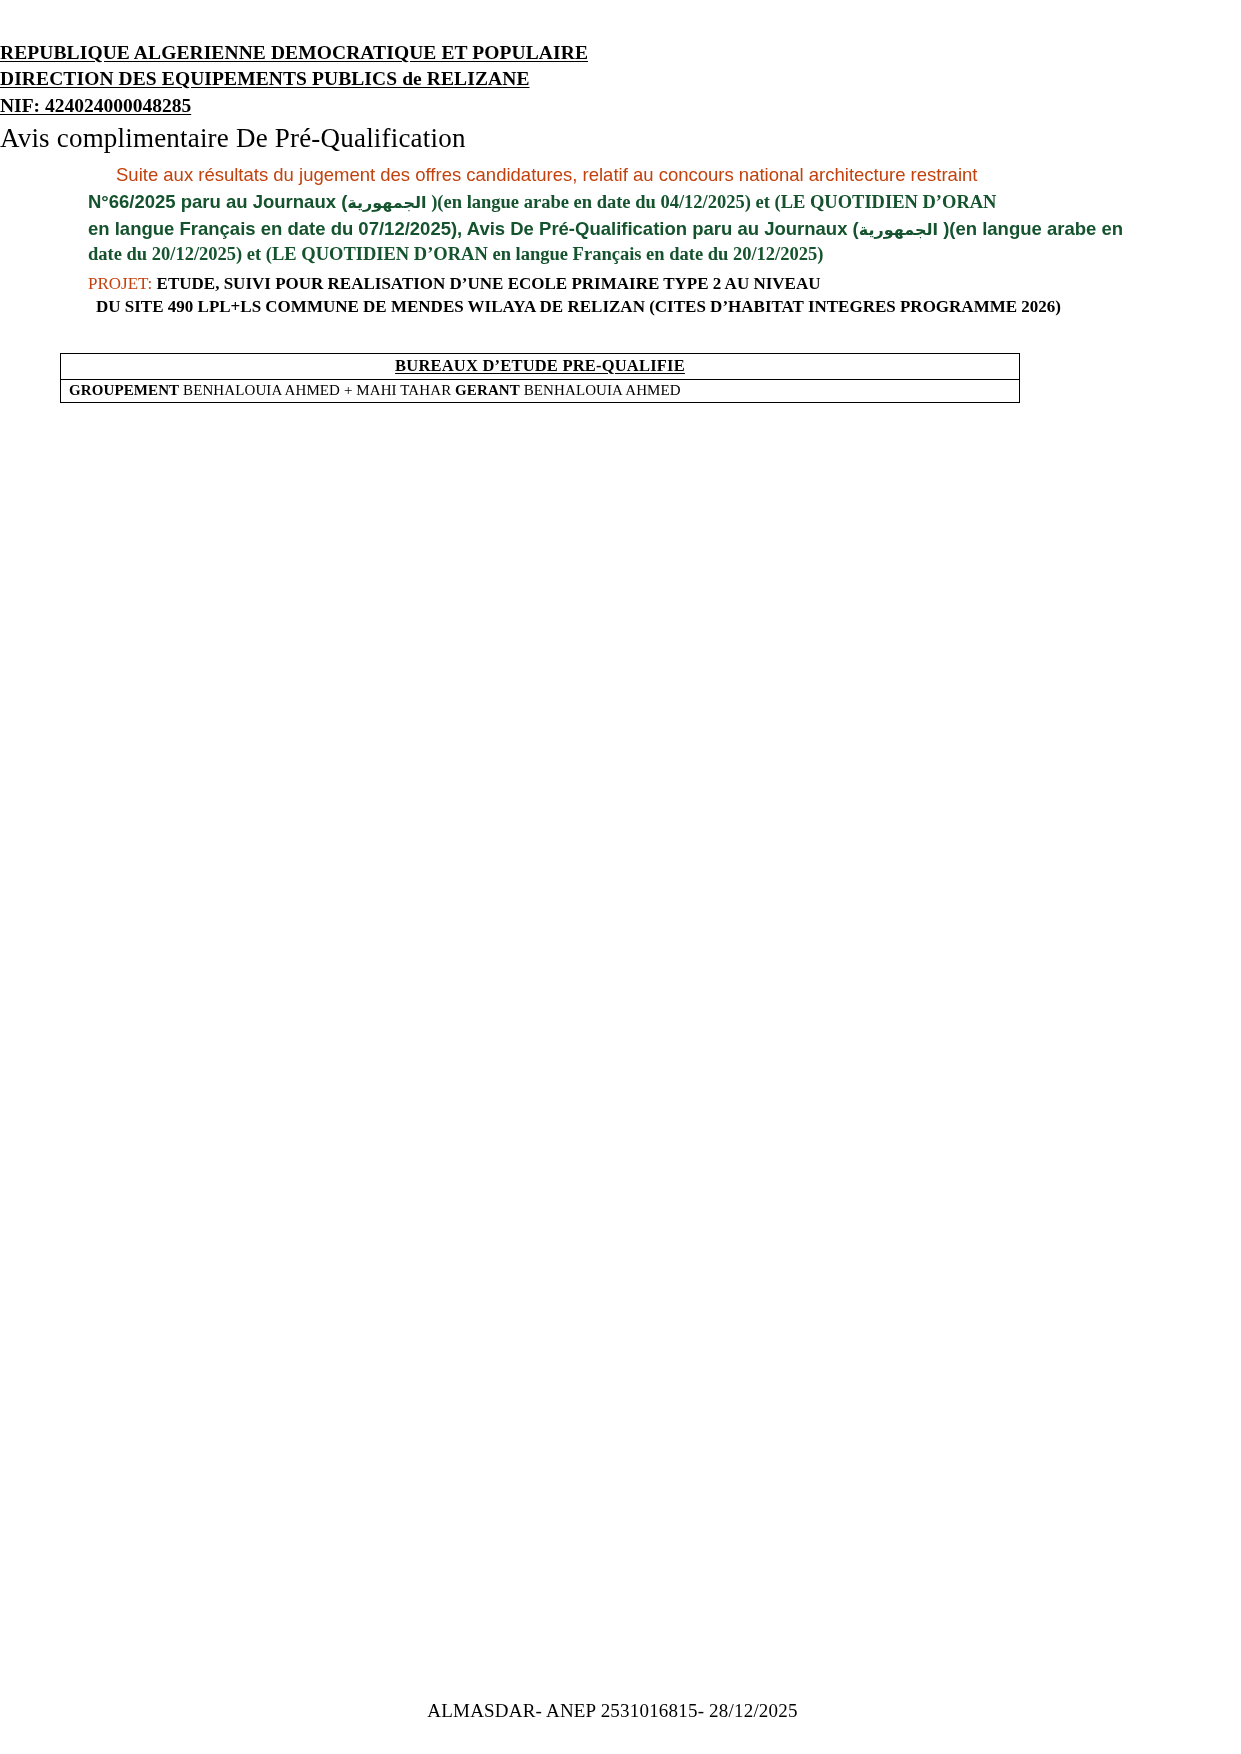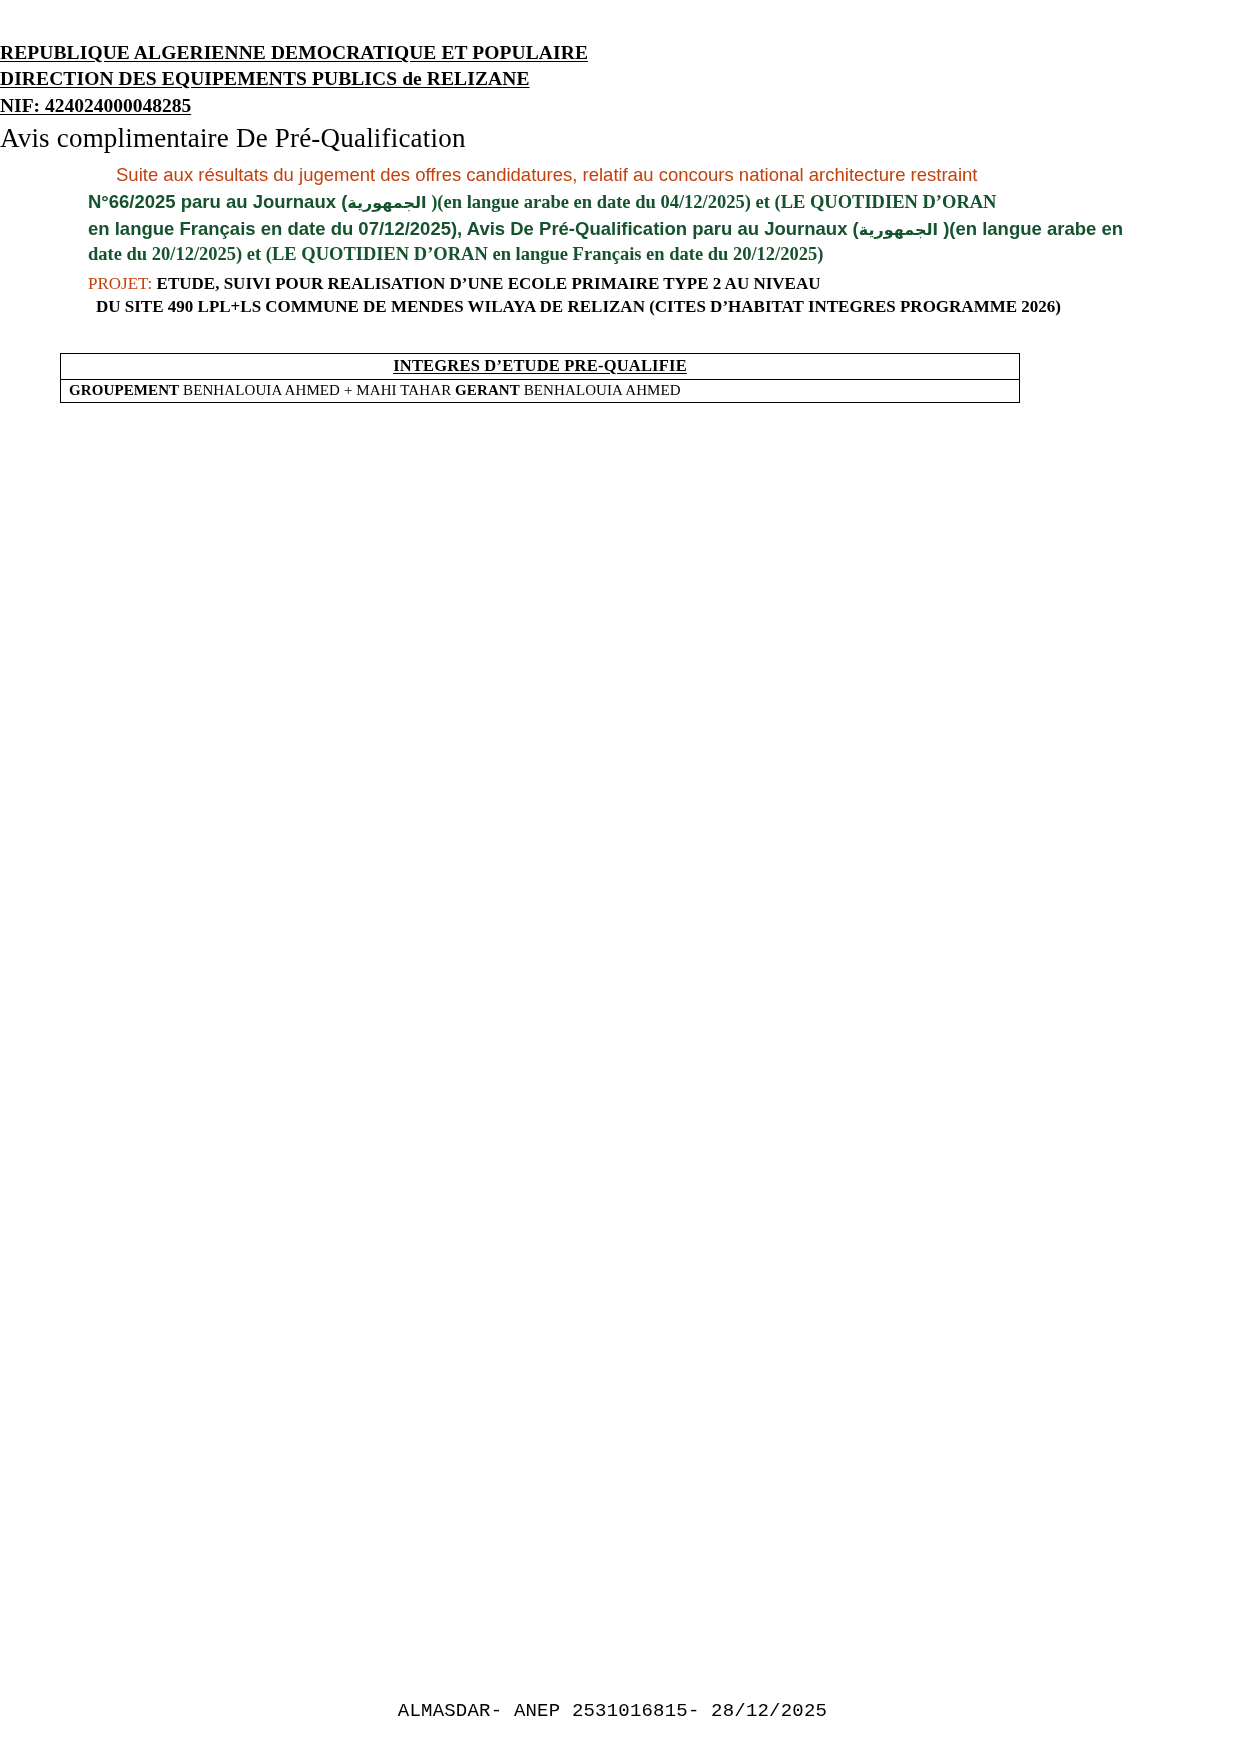--- a/index.html
+++ b/index.html
@@ -140,21 +140,21 @@
     font-weight: bold;
   }
 
   
   .footer {
     position: absolute;
     left: 0;
     right: 16px;
     bottom: 72px;
     text-align: center;
-    font-family: Liberation Mono, monospace;
+    font-family: Liberation Serif, serif;
     font-size: 19px;
     color: #000;
     letter-spacing: 0.2px;
   }
 </style>
 </head>
 <body>
 
 <div class="page">
 
@@ -180,21 +180,21 @@
       <span class="sub"> DU SITE 490 LPL+LS COMMUNE DE MENDES WILAYA DE RELIZAN (CITES D’HABITAT INTEGRES PROGRAMME 2026)</span>
     </div>
 
 
   </div>
 
   <div class="table-wrap">
     <table class="qualified">
       <thead>
         <tr>
-          <th>INTEGRES D’ETUDE PRE-QUALIFIE</th>
+          <th>BUREAUX D’ETUDE PRE-QUALIFIE</th>
         </tr>
       </thead>
       <tbody>
         <tr>
           <td><span class="strong">GROUPEMENT</span><span> BENHALOUIA AHMED + MAHI TAHAR </span><span class="strong">GERANT</span><span> BENHALOUIA AHMED</span></td>
         </tr>
       </tbody>
     </table>
   </div>
 

